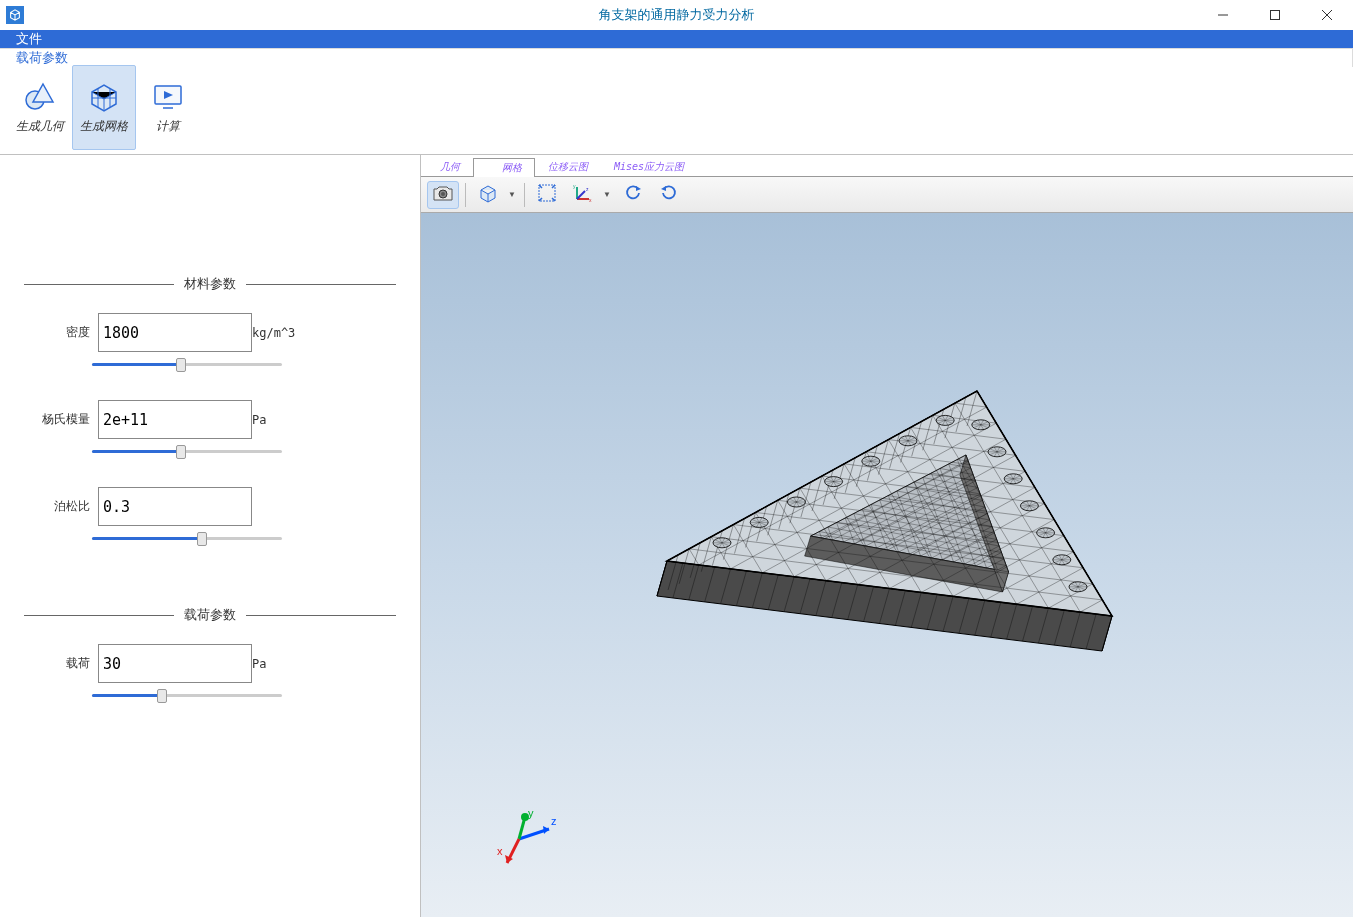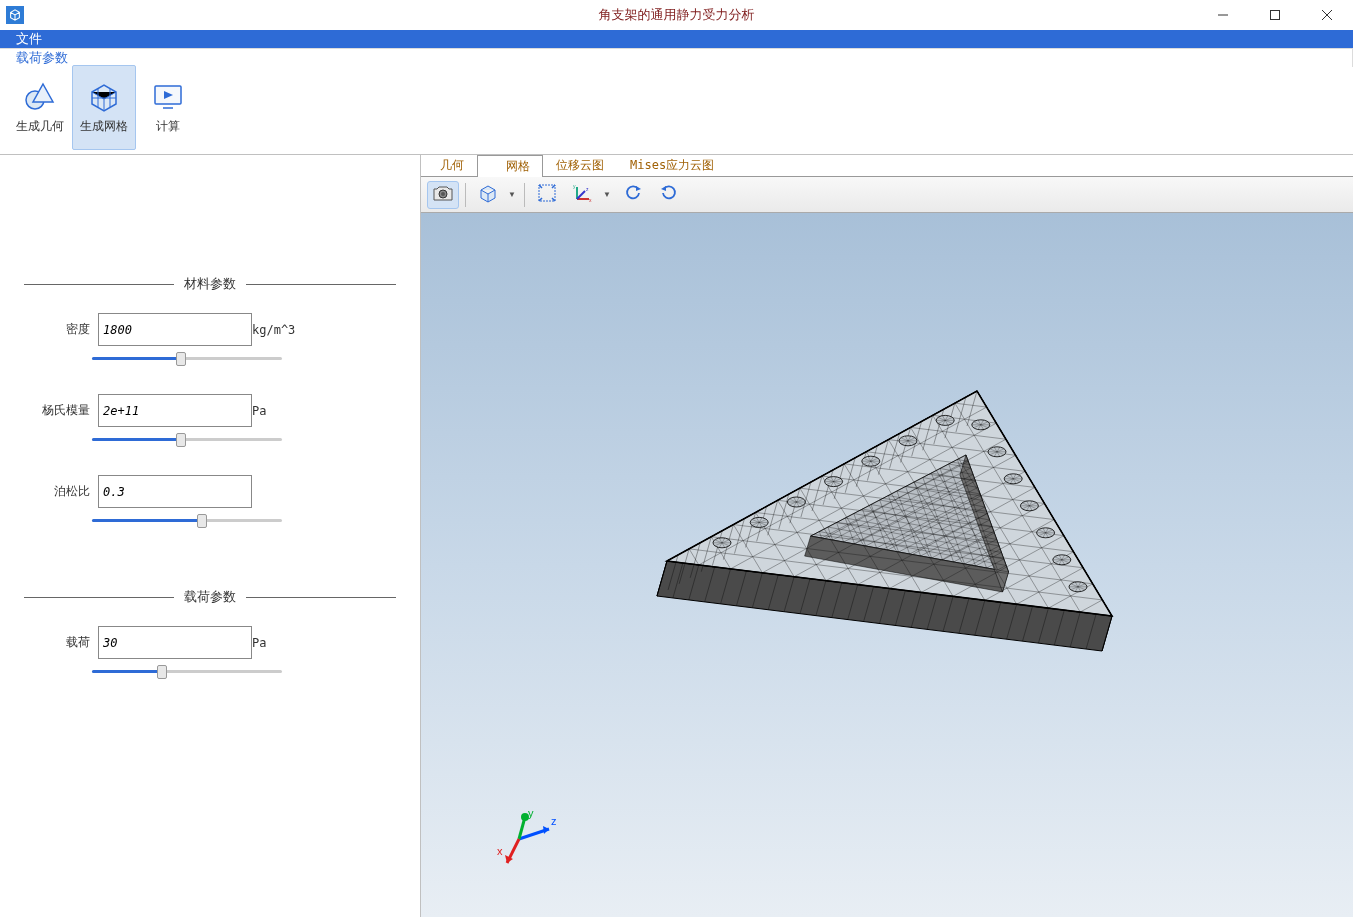--- a/index.html
+++ b/index.html
@@ -1,53 +1,53 @@
 <!DOCTYPE html>
 <html><head>
   <meta charset="utf-8">
   <style>
     * { margin: 0; padding: 0; box-sizing: border-box; }
     body { font-family: "Microsoft YaHei", Arial, sans-serif; font-size: 12px; color: #333; background: #fff; width: 1353px; height: 917px; overflow: hidden; position: relative; }
     
     .titlebar { height: 30px; display: flex; align-items: center; background: #fff; position: relative; }
     .titlebar .app-icon { width: 18px; height: 18px; margin-left: 6px; background: #2e7cd6; display: flex; align-items: center; justify-content: center; }
     .titlebar .app-icon svg { width: 14px; height: 14px; }
-    .titlebar .title { position: absolute; left: 50%; transform: translateX(-50%); font-size: 13px; color: #7f1d1d; }
+    .titlebar .title { position: absolute; left: 50%; transform: translateX(-50%); font-size: 13px; color: #0369a1; }
     .titlebar .win-controls { margin-left: auto; display: flex; }
     .titlebar .win-btn { width: 52px; height: 30px; display: flex; align-items: center; justify-content: center; color: #333; }
 
     .menubar { height: 31px; background: #f7f7f7; display: flex; border-bottom: 1px solid #dcdcdc; flex-direction: column; }
     .menubar .tab { padding: 0 16px; height: 31px; display: flex; align-items: center; font-size: 13px; cursor: pointer; }
     .menubar .tab.file { background: #2e6bd6; color: #fff; }
     .menubar .tab.active { background: #fff; color: #2e6bd6; border-top: 1px solid #dcdcdc; border-right: 1px solid #dcdcdc; margin-bottom: -1px; }
 
     .ribbon { height: 94px; background: #fff; border-bottom: 1px solid #c0c0c0; display: flex; align-items: stretch; padding: 4px 8px; }
-    .ribbon-btn { width: 64px; display: flex; flex-direction: column; align-items: center; justify-content: center; gap: 4px; cursor: pointer; border-radius: 2px; }
+    .ribbon-btn { width: 64px; display: flex; flex-direction: column; align-items: center; justify-content: center; gap: 4px; cursor: pointer; border-radius: 2px; font-style: italic; }
     .ribbon-btn.active { background: #d4e3f5; border: 1px solid #a5c6ef; }
     .ribbon-btn .icon { width: 34px; height: 34px; display: flex; align-items: center; justify-content: center; }
     .ribbon-btn .label { font-size: 12px; color: #333; }
 
     .main { display: flex; height: calc(917px - 30px - 31px - 94px); }
     .sidebar { width: 420px; padding: 20px 24px; }
     .section-head { display: flex; align-items: center; margin: 60px 0 20px; }
     .section-head:first-child { margin-top: 100px; }
     .section-head .line { flex: 1; height: 1px; background: #666; }
     .section-head .text { padding: 0 10px; font-size: 13px; color: #333; }
     .field { display: flex; align-items: center; margin-bottom: 6px; }
     .field-label { width: 60px; text-align: right; padding-right: 8px; font-size: 12px; margin-left: 14px; }
-    .field-input { width: 154px; height: 33px; border: 1px solid #888; padding: 0 4px; font-family: monospace; font-size: 12px; font-style: italic; }
+    .field-input { width: 154px; height: 39px; border: 1px solid #888; padding: 0 4px; font-family: monospace; font-size: 15px; }
     .field-unit { margin-left: 0; font-family: monospace; font-size: 12px; }
     .slider-row { margin-left: 68px; width: 190px; margin-bottom: 28px; position: relative; height: 14px; }
     .slider-track { position: absolute; top: 5px; left: 0; right: 0; height: 3px; background: #ccc; border-radius: 2px; }
     .slider-fill { position: absolute; top: 5px; left: 0; height: 3px; background: #2e6bd6; border-radius: 2px; }
     .slider-thumb { position: absolute; top: 0; width: 10px; height: 14px; background: #e8e8e8; border: 1px solid #999; border-radius: 2px; transform: translateX(-50%); }
 
     .viewport-area { flex: 1; display: flex; flex-direction: column; border-left: 1px solid #c0c0c0; }
     .view-tabs { height: 22px; display: flex; align-items: flex-end; padding-left: 6px; background: #fff; border-bottom: 1px solid #999; }
-    .view-tab { padding: 2px 12px; font-size: 12px; font-family: monospace; border: 1px solid transparent; border-bottom: none; cursor: pointer; color: #a16207; }
+    .view-tab { padding: 2px 12px; font-size: 10px; font-family: monospace; border: 1px solid transparent; border-bottom: none; cursor: pointer; color: #8b5cf6; font-style: italic; }
     .view-tab.active { border-color: #999; background: #fff; position: relative; top: 1px; padding-left: 28px; }
     
     .view-toolbar { height: 36px; background: linear-gradient(#f8f8f8, #eaeaea); border-bottom: 1px solid #aaa; display: flex; align-items: center; padding: 0 6px; gap: 4px; }
     .tb-btn { width: 32px; height: 28px; display: flex; align-items: center; justify-content: center; border: 1px solid transparent; border-radius: 3px; cursor: pointer; }
     .tb-btn:hover, .tb-btn.active { background: #d4e3f5; border-color: #a5c6ef; }
     .tb-sep { width: 1px; height: 24px; background: #bbb; margin: 0 2px; }
     .tb-dd { width: 10px; font-size: 8px; color: #555; cursor: pointer; }
 
     .canvas { flex: 1; background: linear-gradient(#a8c0d8, #c8d8e8 50%, #e8eef4); position: relative; overflow: hidden; }
     .mesh-svg { position: absolute; left: 50%; top: 48%; transform: translate(-50%, -50%); }

